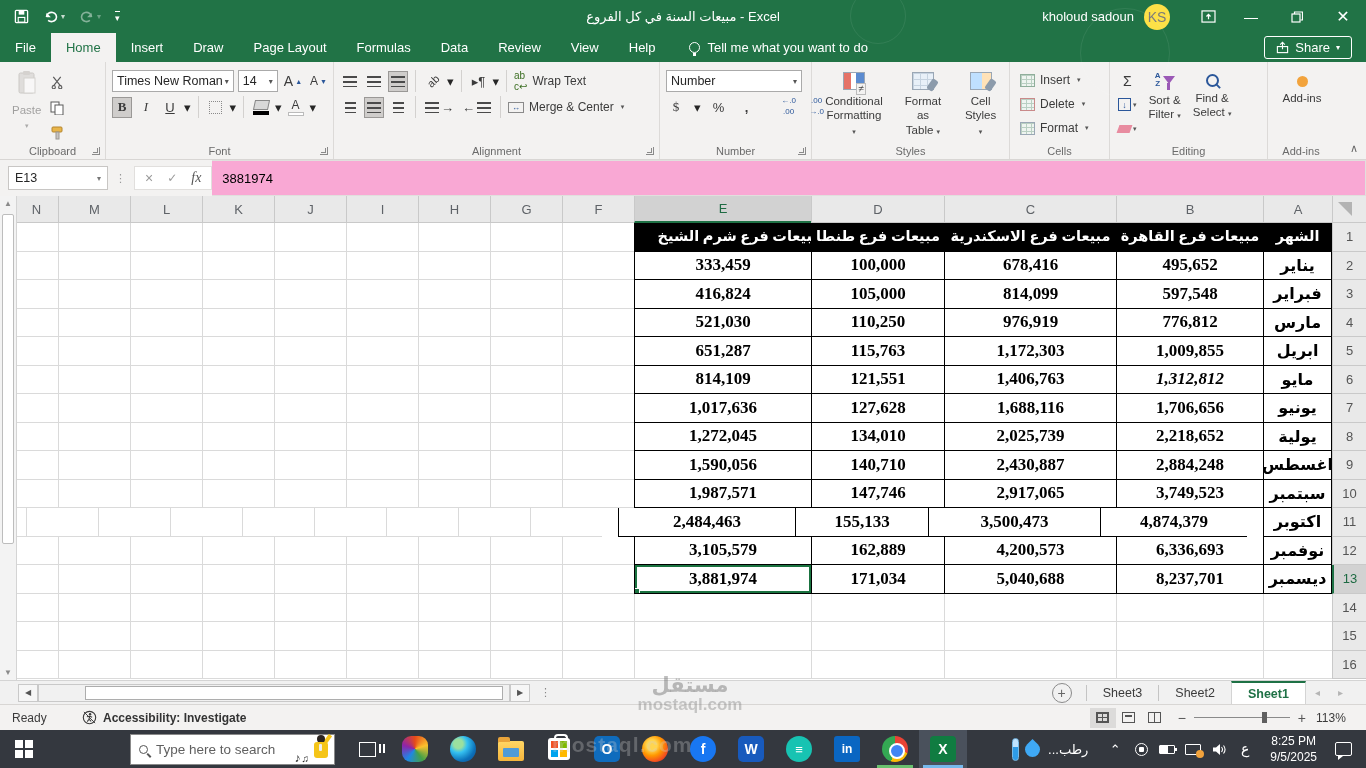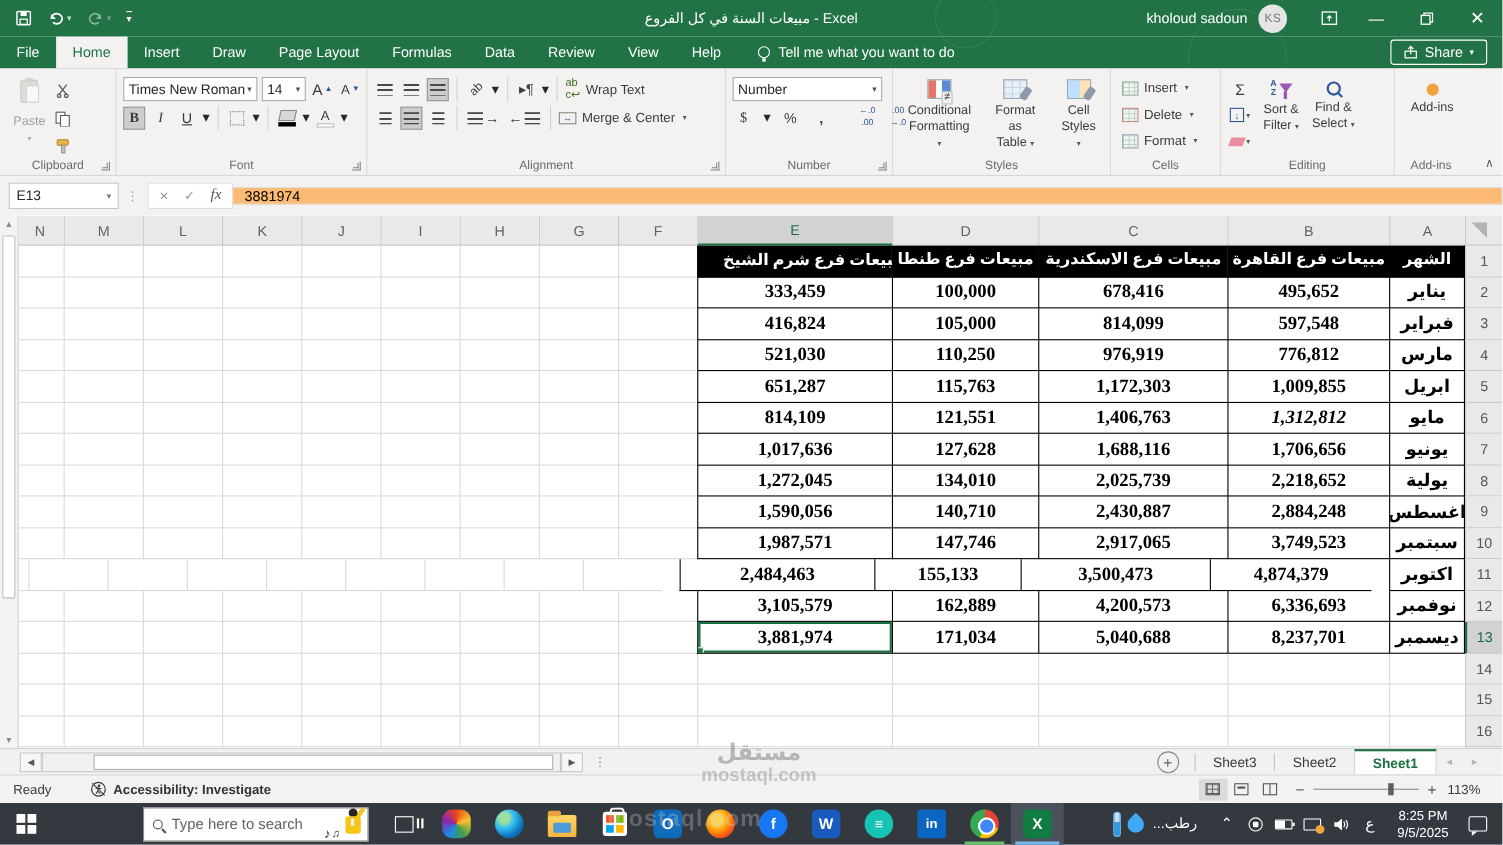--- a/index.html
+++ b/index.html
@@ -7,21 +7,21 @@
   body{position:relative;font-family:"Liberation Sans","DejaVu Sans",sans-serif;background:#fff;font-size:13px;color:#262626}
   
   .titlebar{position:absolute;top:0;left:0;width:1366px;height:33px;background:#217346;display:flex;align-items:center;color:#fff;z-index:10}
   .qat{display:flex;align-items:center;gap:14px;padding-left:14px}
   .qat svg{display:block}
   .qat .dd{font-size:8px;opacity:.75;margin-left:-9px}
   .dim{opacity:.45}
   .tb-title{position:absolute;left:0;right:0;text-align:center;font-size:13px;pointer-events:none}
   .tb-right{margin-left:auto;display:flex;align-items:center;gap:0;height:100%}
   .tb-user{font-size:13px;margin-right:10px}
-  .avatar{width:26px;height:26px;border-radius:50%;background:#e5e5e5;color:#7a7a7a;font-size:11px;display:flex;align-items:center;justify-content:center;margin-right:18px}
+  .avatar{width:26px;height:26px;border-radius:50%;background:#fde047;color:#7a7a7a;font-size:14px;display:flex;align-items:center;justify-content:center;margin-right:18px}
   .winbtn{width:46px;height:33px;display:flex;align-items:center;justify-content:center;font-size:14px}
   .ribbon-display{width:40px;height:33px;display:flex;align-items:center;justify-content:center}
   .pattern{position:absolute;border:1px solid rgba(255,255,255,.08);border-radius:50%;pointer-events:none}
   
   .menubar{position:absolute;top:33px;left:0;width:1366px;height:29px;background:#217346;display:flex;align-items:stretch;color:#fff;z-index:9}
   .rtab{padding:0 15px;display:flex;align-items:center;font-size:13px}
   .rtab.active{background:#f3f2f1;color:#217346}
   .tellme{display:flex;align-items:center;gap:8px;margin-left:18px;font-size:13px}
   .bulb{width:11px;height:11px;border:1.4px solid #fff;border-radius:50%;position:relative}
   .bulb::after{content:"";position:absolute;left:3px;top:10px;width:3px;height:3px;background:#fff}
@@ -64,21 +64,21 @@
   .mag{width:10px;height:10px;border:2px solid #2b579a;border-radius:50%;position:relative}
   .mag::after{content:"";position:absolute;width:2px;height:6px;background:#2b579a;transform:rotate(-45deg);left:9px;top:7px}
   .orange-dot{width:11px;height:11px;border-radius:50%;background:#f2a33c;margin-top:4px}
   .collapse{position:absolute;right:8px;bottom:4px;font-size:11px;color:#666}
   
   .fbar{position:absolute;top:160px;left:0;width:1366px;height:36px;background:#f3f2f1;display:flex;align-items:center;padding:5px 0;z-index:7}
   .namebox{width:100px;height:24px;background:#fff;border:1px solid #c8c6c4;margin-left:8px;display:flex;align-items:center;justify-content:space-between;padding:0 6px;font-size:12.5px}
   .fdots{color:#999;margin:0 7px;font-size:11px;letter-spacing:1px}
   .fxbtns{display:flex;align-items:center;gap:14px;background:#fff;border:1px solid #e1dfdd;height:24px;padding:0 10px;color:#9a9a9a}
   .fxbtns .fx{font-style:italic;font-family:"Liberation Serif",serif;color:#555;font-size:14px}
-  .finput{flex:1;height:16px;background:#fdba74;border:1px solid #e1dfdd;border-left:none;display:flex;align-items:center;padding:0 10px;font-size:13px;color:#000}
+  .finput{flex:1;height:36px;background:#f9a8d4;border:1px solid #e1dfdd;border-left:none;display:flex;align-items:center;padding:0 10px;font-size:13px;color:#000}
   
   .grid{position:absolute;top:196px;left:0;width:1366px;height:484px;background:#fff;z-index:5}
   .vscroll{position:absolute;left:0;top:0;bottom:0;width:17px;background:#f3f3f3;border-right:1px solid #d4d4d4;display:flex;flex-direction:column;align-items:center;justify-content:space-between;padding:3px 0;color:#8a8a8a;font-size:8px}
   .vthumb{position:absolute;left:2px;top:18px;width:12px;height:330px;background:#fff;border:1px solid #bdbdbd;border-radius:2px}
   .sheet{position:absolute;right:0;top:0;width:1349px;height:100%;overflow:hidden;direction:rtl}
   .hdr-row,.grow{display:flex;direction:rtl}
   .corner{flex:0 0 34px;height:27px;background:#e9e9e9;border-left:1px solid #c9c9c9;border-bottom:1px solid #c9c9c9;position:relative}
   .corner .tri{position:absolute;left:5px;top:6px;width:0;height:0;border-top:14px solid #b3b3b3;border-left:14px solid transparent}
   .colhead{height:27px;display:flex;align-items:center;justify-content:center;background:#e9e9e9;border-left:1px solid #c9c9c9;border-bottom:1px solid #c9c9c9;color:#5f6368;font-size:13px;flex:0 0 auto}
   .colhead.sel{background:#d2d2d2;border-bottom:2px solid #1e7145;color:#1e6b43}

